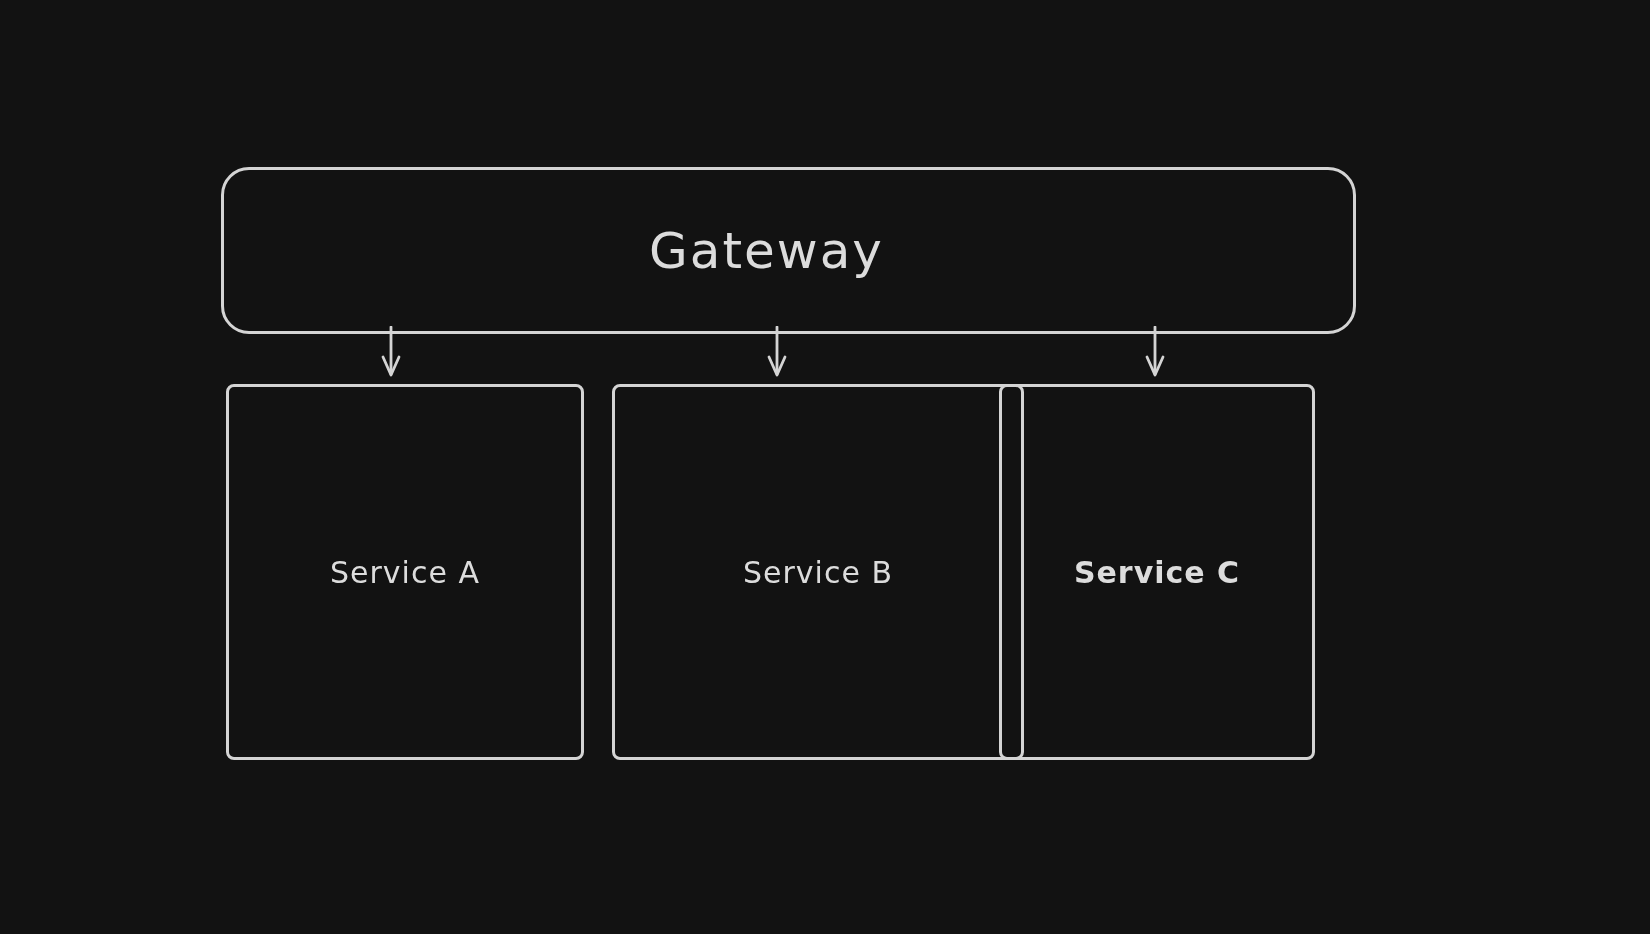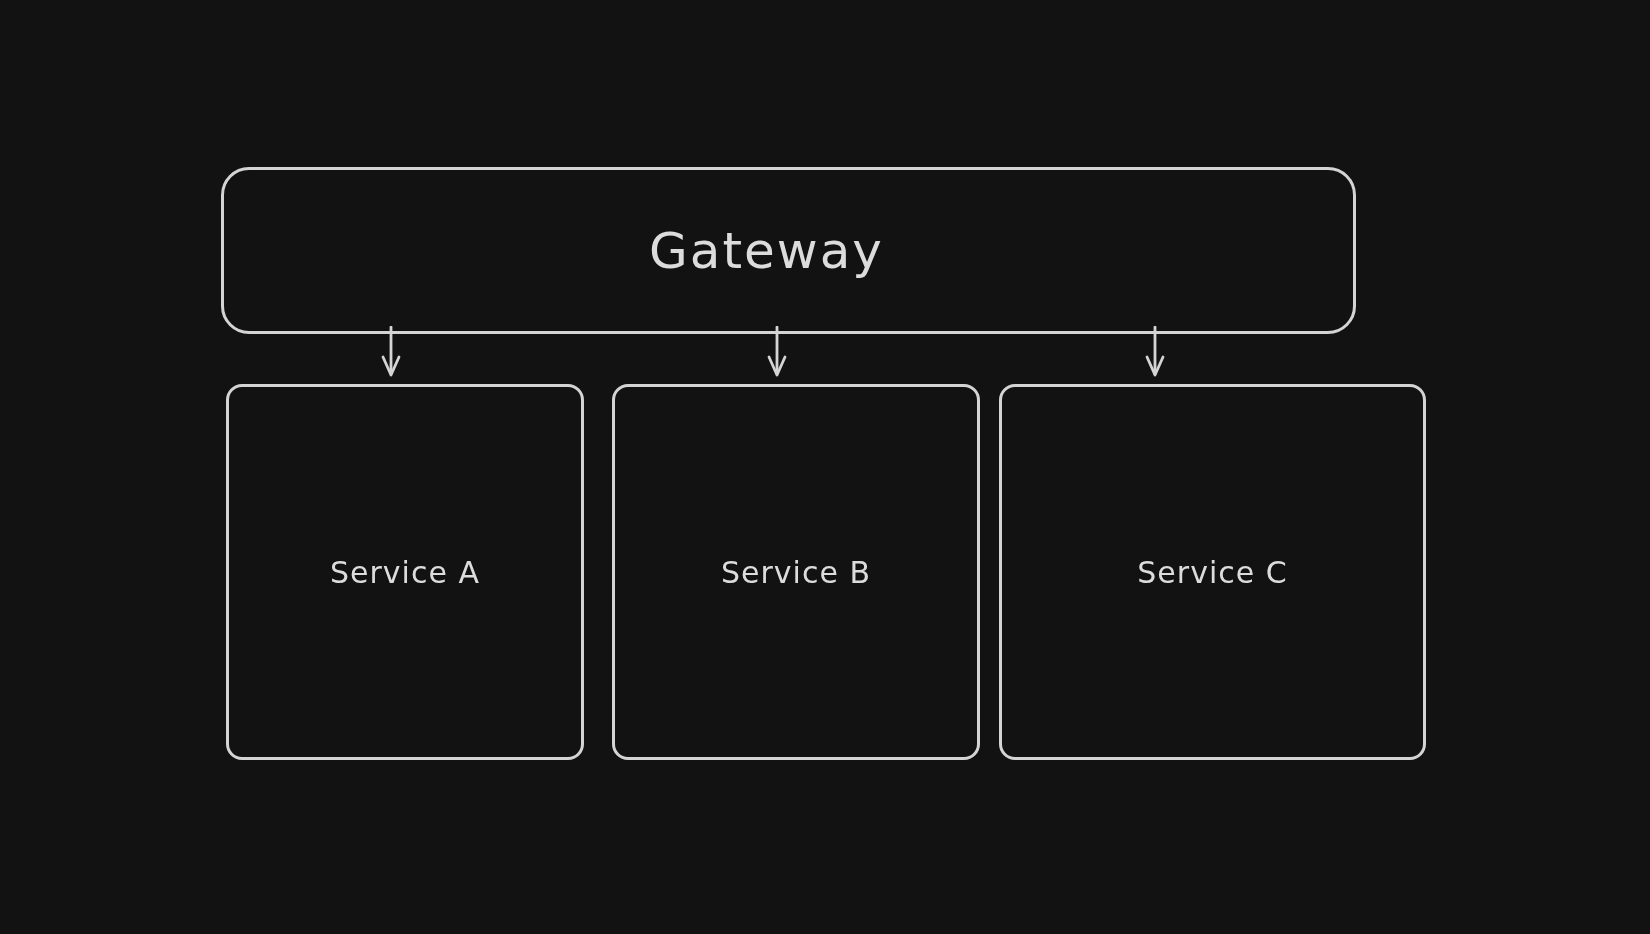--- a/index.html
+++ b/index.html
@@ -34,25 +34,25 @@
     border-radius: 28px;
   }
   .node-gateway .node-label {
     font-size: 50px;
     letter-spacing: 2px;
     transform: translateX(-22px);
   }
   .node-service {
     top: 377px;
     height: 376px;
-    border-radius: 16px;
+    border-radius: 8px;
   }
   .node-service-a { left: 226px; width: 358px; }
-  .node-service-b { left: 612px; width: 368px; }
-  .node-service-c { left: 999px; width: 427px; }
+  .node-service-b { left: 612px; width: 412px; }
+  .node-service-c { left: 999px; width: 316px; font-weight: bold; }
   .node-service .node-label {
     font-size: 30px;
     letter-spacing: 1px;
   }
   .node-label {
     white-space: nowrap;
   }
   .arrow {
     position: absolute;
     top: 326px;

